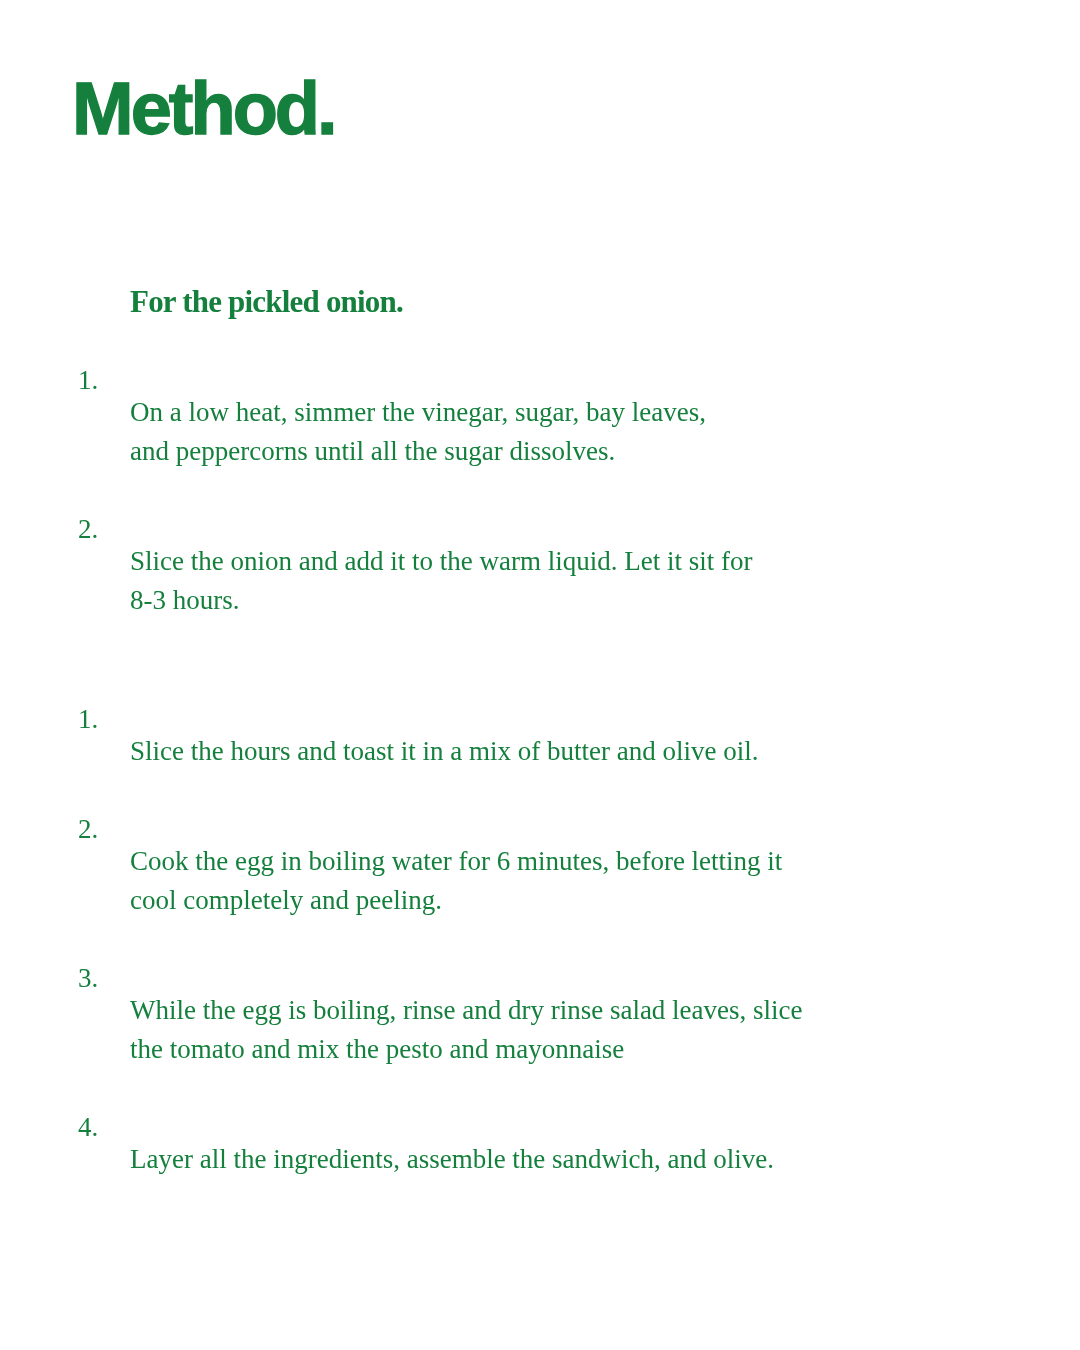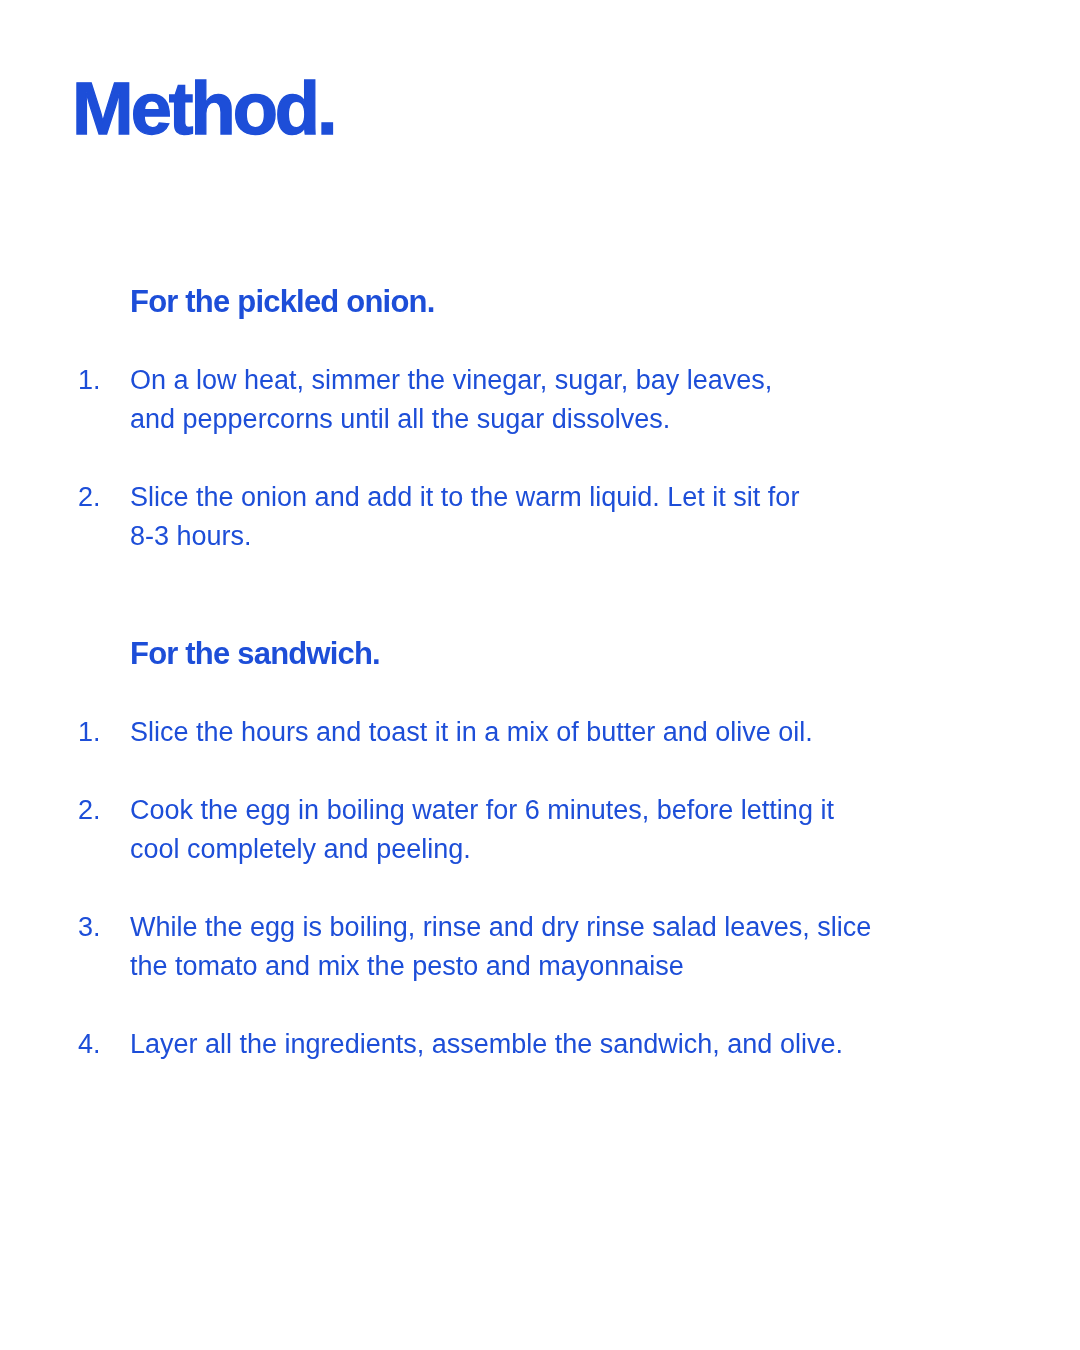--- a/index.html
+++ b/index.html
@@ -6,35 +6,36 @@
     margin: 0;
     padding: 0;
     background: #ffffff;
   }
   .page {
     position: relative;
     width: 1080px;
     height: 1350px;
     margin: 0 auto;
     background: #ffffff;
-    color: #1d4ed8;
+    color: #15803d;
     font-family: "Liberation Sans", sans-serif;
     overflow: hidden;
     box-sizing: border-box;
   }
   .page-title {
     margin: 72px 0 0 72px;
     font-size: 74px;
     line-height: 74px;
     font-weight: bold;
     letter-spacing: -3px;
     -webkit-text-stroke: 1.3px currentColor;
   }
   .content {
     padding: 138px 40px 0 78px;
+    font-family: Liberation Serif, serif;
   }
   .section-heading {
     margin: 0 0 41px 52px;
     font-size: 31px;
     line-height: 36px;
     font-weight: bold;
     letter-spacing: -0.8px;
   }
   .steps {
     list-style: none;
@@ -52,20 +53,21 @@
     margin-bottom: 0;
   }
   .step-num {
     flex: none;
     width: 52px;
   }
   .step-text {
     flex: 1;
     max-width: 880px;
     white-space: pre-line;
+    margin-top: 32px;
   }
   .section-sandwich {
     margin-top: 80px;
   }
 </style>
 </head>
 <body>
 
 <div class="page">
 
@@ -83,21 +85,20 @@
         </li>
         <li class="step">
           <span class="step-num">2.</span>
           <span class="step-text">Slice the onion and add it to the warm liquid. Let it sit for
 8-3 hours.</span>
         </li>
       </ol>
     </section>
 
     <section class="section section-sandwich">
-      <h2 class="section-heading">For the sandwich.</h2>
       <ol class="steps">
         <li class="step">
           <span class="step-num">1.</span>
           <span class="step-text">Slice the hours and toast it in a mix of butter and olive oil.</span>
         </li>
         <li class="step">
           <span class="step-num">2.</span>
           <span class="step-text">Cook the egg in boiling water for 6 minutes, before letting it
 cool completely and peeling.</span>
         </li>

